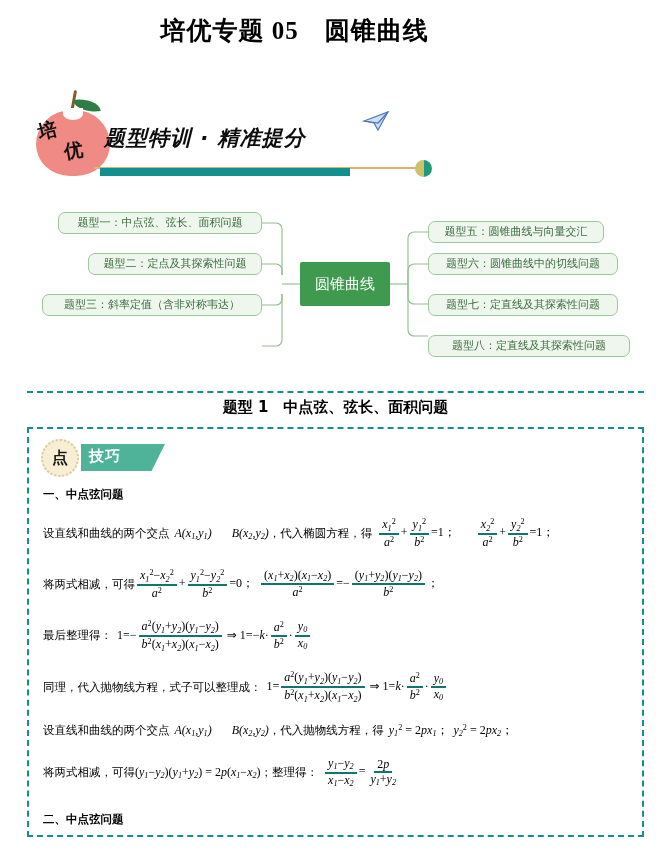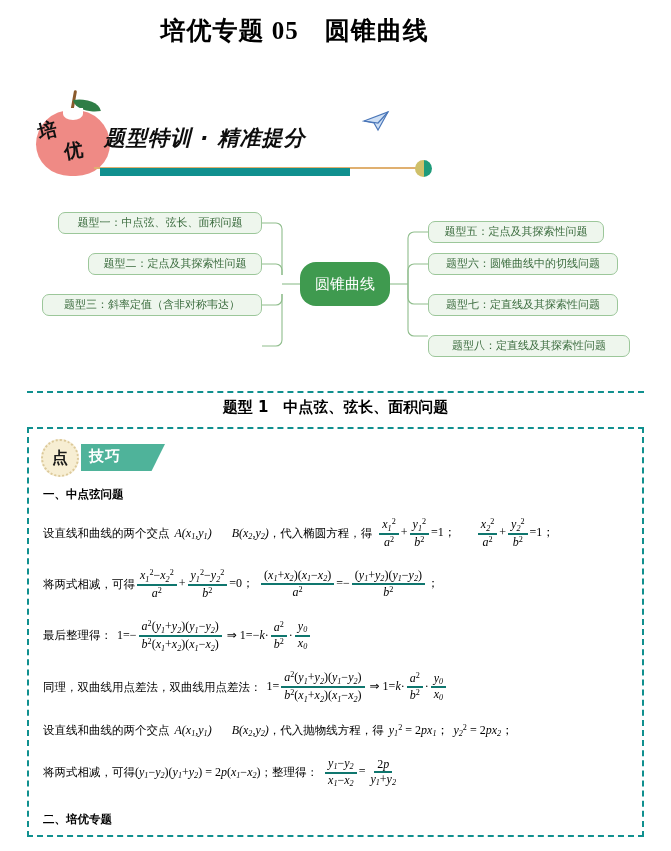--- a/index.html
+++ b/index.html
@@ -162,21 +162,21 @@
     font-size: 11px;
     line-height: 20px;
     height: 22px;
     text-align: center;
     white-space: nowrap;
   }
   .mm-center {
     position: absolute;
     box-sizing: border-box;
     background: #3f9a4f;
-    border-radius: 16px;
+    border-radius: 2px;
     color: #ffffff;
     font-family: "DejaVu Sans", sans-serif;
     font-size: 15px;
     text-align: center;
     white-space: nowrap;
   }
 
   
   .sec-dash-top {
     position: absolute;
@@ -355,21 +355,21 @@
       <path d="M408 79 v46 a6 6 0 0 0 6 6 h14"></path>
     </g>
   </svg>
 
   <div class="mm-node" style="left:58px;  top:7px;   width:204px;">题型一：中点弦、弦长、面积问题</div>
   <div class="mm-node" style="left:88px;  top:48px;  width:174px;">题型二：定点及其探索性问题</div>
   <div class="mm-node" style="left:42px;  top:89px;  width:220px;">题型三：斜率定值（含非对称韦达）</div>
 
   <div class="mm-center" style="left:300px; top:57px; width:90px; height:44px; line-height:44px;">圆锥曲线</div>
 
-  <div class="mm-node" style="left:428px; top:16px;  width:176px;">题型五：定点及其探索性问题</div>
+  <div class="mm-node" style="left:428px; top:16px;  width:176px;">题型五：圆锥曲线与向量交汇</div>
   <div class="mm-node" style="left:428px; top:48px;  width:190px;">题型六：圆锥曲线中的切线问题</div>
   <div class="mm-node" style="left:428px; top:89px;  width:190px;">题型七：定直线及其探索性问题</div>
   <div class="mm-node" style="left:428px; top:130px; width:202px;">题型八：定直线及其探索性问题</div>
 </div>
 
 <div class="sec-dash-top"></div>
 <div class="sec-title">题型 1　中点弦、弦长、面积问题</div>
 
 <div class="tip-box">
 
@@ -450,21 +450,21 @@
             <span class="num"><i>a</i><sup>2</sup></span>
             <span class="den"><i>b</i><sup>2</sup></span>
           </span>·<span class="frac">
             <span class="num"><i>y</i><sub>0</sub></span>
             <span class="den"><i>x</i><sub>0</sub></span>
           </span>
       </span>
     </div>
 
     <div class="ln">
-      <span class="cn">同理，双曲线用点差法，双曲线用点差法：</span>
+      <span class="cn">同理，代入抛物线方程，式子可以整理成：</span>
       <span class="sp"></span>
       <span class="mr">
         1=<span class="frac">
             <span class="num"><i>a</i><sup>2</sup>(<i>y</i><sub>1</sub>+<i>y</i><sub>2</sub>)(<i>y</i><sub>1</sub>−<i>y</i><sub>2</sub>)</span>
             <span class="den"><i>b</i><sup>2</sup>(<i>x</i><sub>1</sub>+<i>x</i><sub>2</sub>)(<i>x</i><sub>1</sub>−<i>x</i><sub>2</sub>)</span>
           </span>
         ⇒ 1=<i>k</i>·<span class="frac">
             <span class="num"><i>a</i><sup>2</sup></span>
             <span class="den"><i>b</i><sup>2</sup></span>
           </span>·<span class="frac">
@@ -498,14 +498,14 @@
             <span class="den"><i>x</i><sub>1</sub>−<i>x</i><sub>2</sub></span>
           </span>=<span class="frac">
             <span class="num">2<i>p</i></span>
             <span class="den"><i>y</i><sub>1</sub>+<i>y</i><sub>2</sub></span>
           </span>
       </span>
     </div>
 
   </div>
 
-  <div class="bottom-hd">二、培优专题</div>
+  <div class="bottom-hd">二、中点弦问题</div>
 </div>
 
 </body></html>

